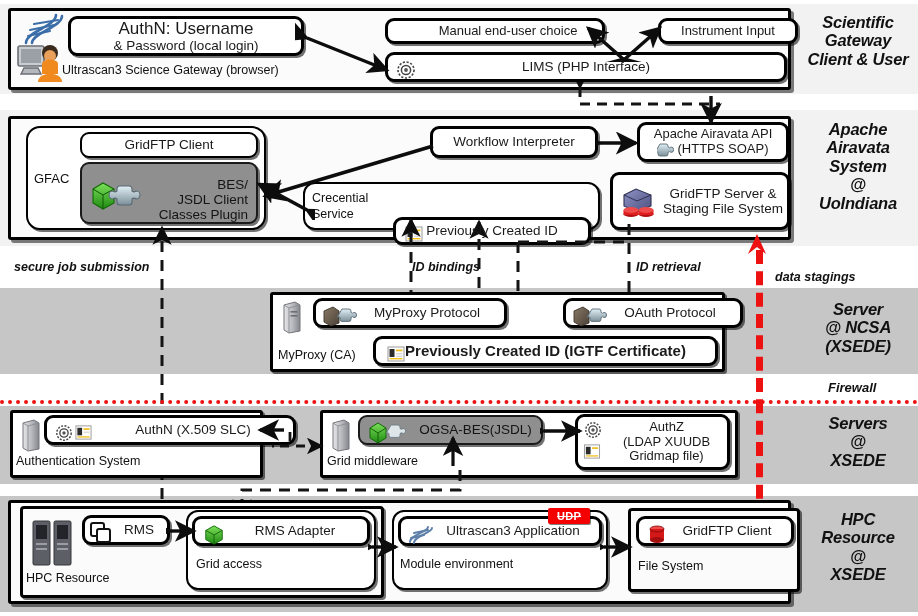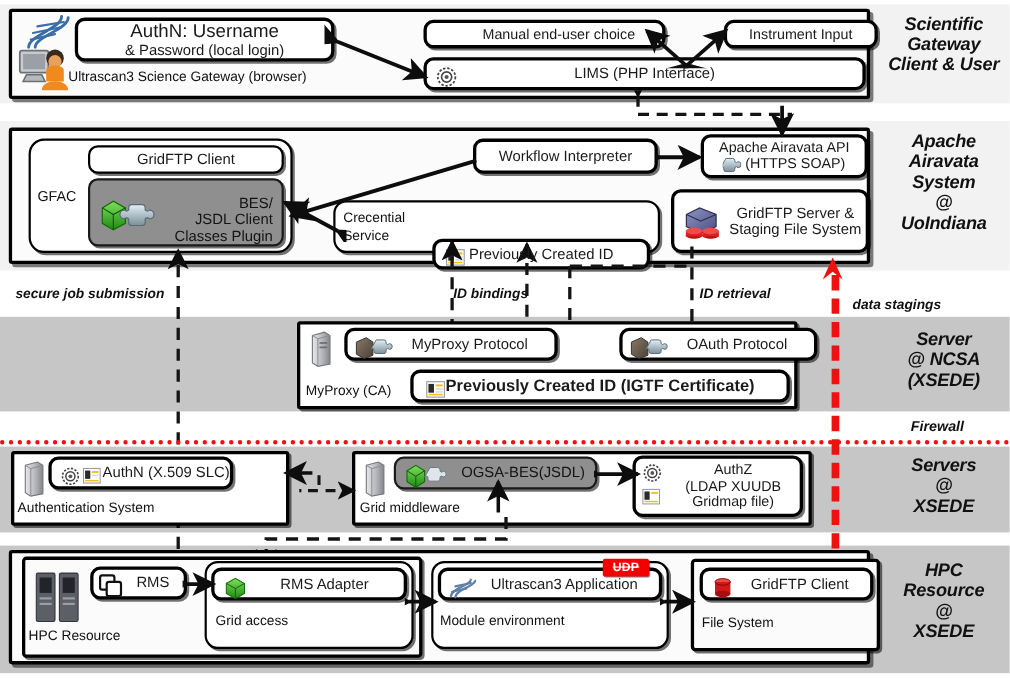--- a/index.html
+++ b/index.html
@@ -365,21 +365,21 @@
 
   <div class="firewall-label" style="left:828px;top:380px;">Firewall</div>
   <div class="firewall-line" style="top:400px;"></div>
 
   <div class="bx thick sq" style="left:10px;top:410px;width:253px;height:68px;background:#fff;"></div>
   <svg class="ico" style="left:20px;top:418px;" width="22" height="34" viewBox="0 0 22 34">
     <path d="M3,5 L14,2 L19,5 L19,31 L8,33 L3,30 Z" fill="url(#gtower)" stroke="#75767c" stroke-width="1"></path>
     <path d="M3,5 L8,8 L19,5 M8,8 L8,33" fill="none" stroke="#8b8c92" stroke-width=".9"></path>
   </svg>
   <div class="label-inner" style="left:16px;top:455px;">Authentication System</div>
-  <div class="bx thick" style="left:44px;top:415px;width:168px;height:30px;padding-left:46px;">
+  <div class="bx thick" style="left:44px;top:415px;width:252px;height:30px;padding-left:46px;">
     <svg class="ico" style="left:8px;top:6px;" width="18" height="18" viewBox="0 0 20 20">
       <circle cx="10" cy="10" r="8" fill="none" stroke="#444" stroke-width="1.6" stroke-dasharray="2.2 1.6"></circle>
       <circle cx="10" cy="10" r="4.6" fill="none" stroke="#444" stroke-width="1.5"></circle>
       <circle cx="10" cy="10" r="1.9" fill="#555"></circle>
     </svg>
     <svg class="ico" style="left:28px;top:6px;" width="17" height="17" viewBox="0 0 18 18">
       <rect x="1" y="2" width="16" height="14" fill="#fff" stroke="#9a9a9a" stroke-width="1"></rect>
       <rect x="2.5" y="4" width="5" height="8" fill="#2b2b2b"></rect>
       <rect x="9" y="4.5" width="6.5" height="1.8" fill="#f0c020"></rect>
       <rect x="9" y="8" width="6.5" height="1.4" fill="#d8d8d8"></rect>

